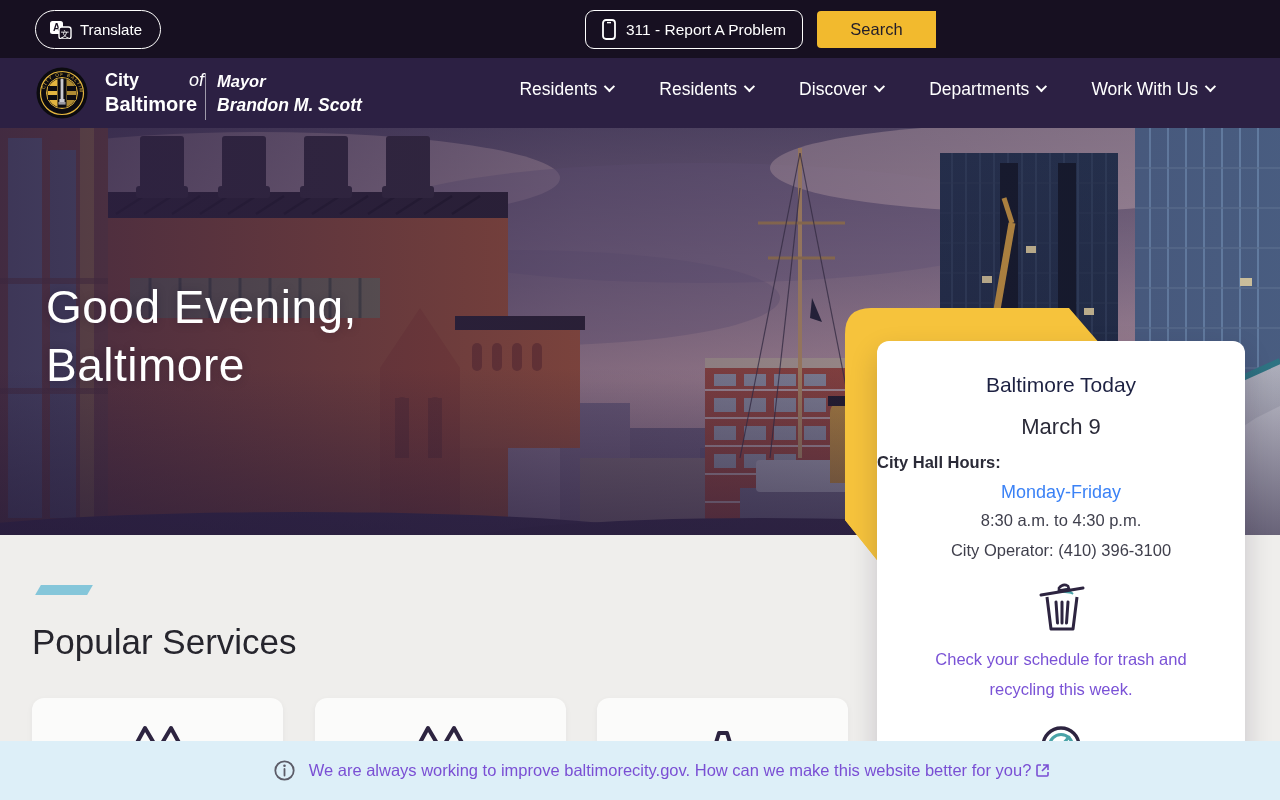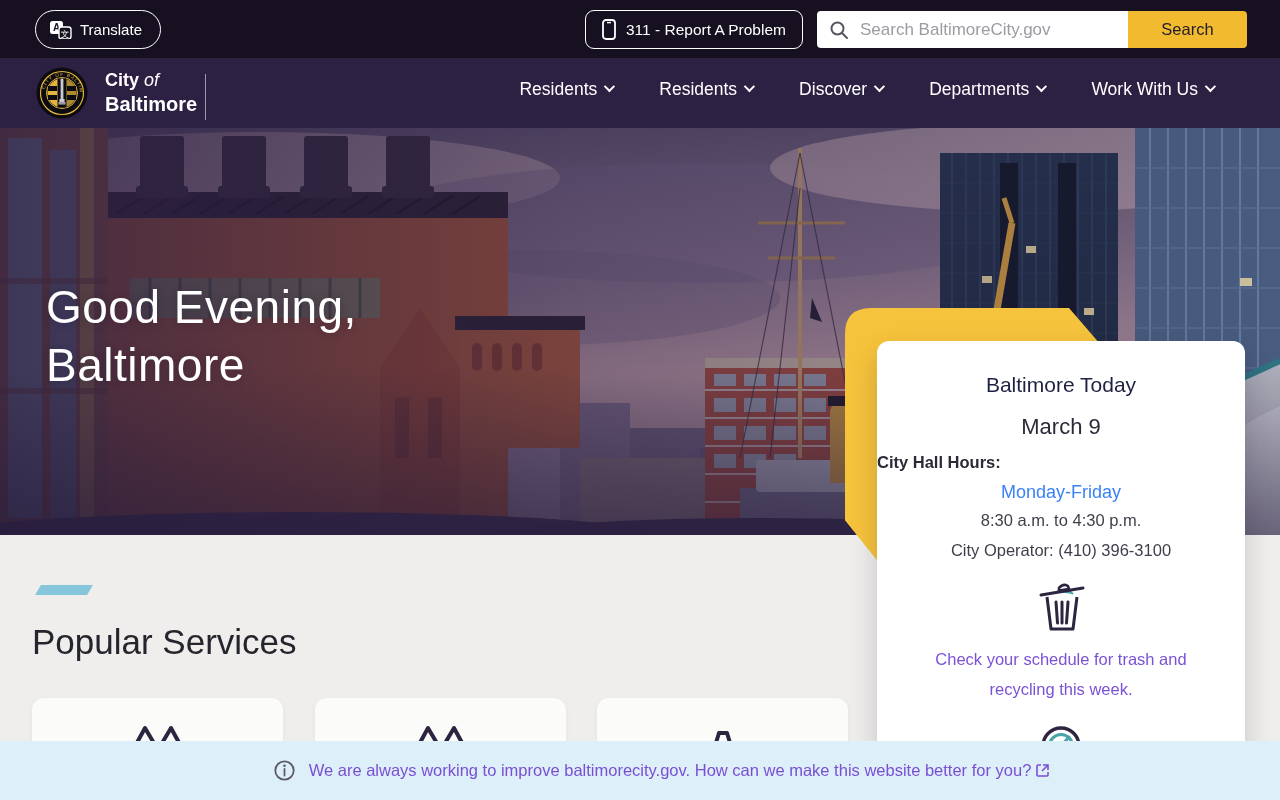--- a/index.html
+++ b/index.html
@@ -46,21 +46,21 @@
 
   
   .navbar {
     position:absolute; left:0; top:58px; width:1280px; height:70px;
     background:#2c2043; display:flex; align-items:center;
   }
   .brand { position:absolute; left:36px; top:9px; display:flex; align-items:center; cursor:pointer; }
   .brand-text { margin-left:17px; color:#fff; line-height:1.1; }
   .brand-line1 { font-size:18px; }
   .brand-line1 b { font-weight:700; }
-  .brand-line1 i { font-weight:400; font-style:italic; }
+  .brand-line1 i { font-weight:400; font-style:italic;margin-left:45px; }
   .brand-line2 { font-size:20px; font-weight:700; margin-top:2px; }
   .brand-divider {
     position:absolute; left:205px; top:16px; width:1px; height:46px;
     background:rgba(255,255,255,.55);
   }
   .mayor-block { position:absolute; left:217px; top:14px; color:#fff; font-style:italic; line-height:1.15; }
   .mayor-title { font-size:16.5px; font-weight:600; }
   .mayor-name { font-size:17.5px; font-weight:700; margin-top:4px; }
   .main-nav {
     position:absolute; right:67px; top:0; height:62px;
@@ -355,27 +355,20 @@
 
     <button class="btn-311">
       <svg width="14" height="21" viewBox="0 0 14 21">
         <rect x="1" y="1" width="12" height="19" rx="3" fill="none" stroke="#fff" stroke-width="1.8"></rect>
         <line x1="5" y1="3.6" x2="9" y2="3.6" stroke="#fff" stroke-width="1.4"></line>
       </svg>
       <span>311 - Report A Problem</span>
     </button>
 
     <div class="search-wrap">
-      <div class="search-input-box">
-        <svg width="20" height="20" viewBox="0 0 20 20">
-          <circle cx="8.5" cy="8.5" r="6" fill="none" stroke="#55555f" stroke-width="2"></circle>
-          <line x1="13" y1="13" x2="18" y2="18" stroke="#55555f" stroke-width="2" stroke-linecap="round"></line>
-        </svg>
-        <input type="text" placeholder="Search BaltimoreCity.gov" style="">
-      </div>
       <button class="search-btn">Search</button>
     </div>
   </div>
 
   <div class="navbar">
     <div class="brand">
       <svg width="52" height="52" viewBox="0 0 52 52">
         <circle cx="26" cy="26" r="25.5" fill="#0c0b10"></circle>
         <circle cx="26" cy="26" r="21.5" fill="none" stroke="#e3b53f" stroke-width="1.2"></circle>
         <circle cx="26" cy="26" r="15.5" fill="none" stroke="#e3b53f" stroke-width="1"></circle>
@@ -401,20 +394,24 @@
       </svg>
       <div class="brand-text">
         <div class="brand-line1">
           <b>City</b>
           <i>of</i>
         </div>
         <div class="brand-line2">Baltimore</div>
       </div>
     </div>
     <div class="brand-divider"></div>
+    <div class="mayor-block">
+      <div class="mayor-title">Mayor</div>
+      <div class="mayor-name">Brandon M. Scott</div>
+    </div>
 
     <nav class="main-nav">
       <div class="nav-item">
         <span>Residents</span>
         <span class="chev"></span>
       </div>
       <div class="nav-item">
         <span>Residents</span>
         <span class="chev"></span>
       </div>

